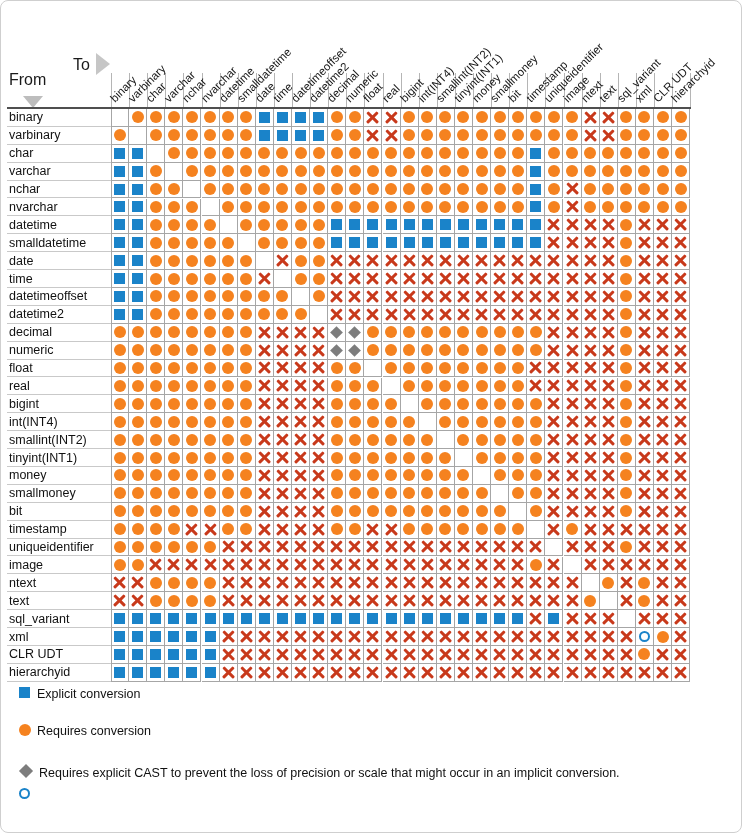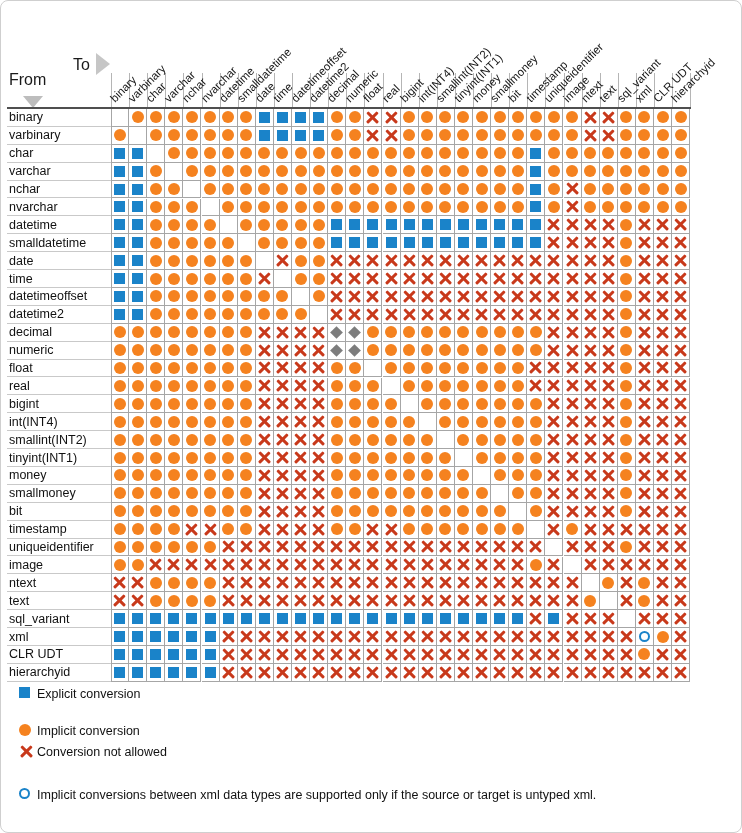--- a/index.html
+++ b/index.html
@@ -3180,29 +3180,29 @@
   <div class="legend-item" style="top:685px">
     <span class="lg-sym">
         <span class="sym-explicit"></span>
       </span>
     <span class="lg-text">Explicit conversion</span>
   </div>
   <div class="legend-item" style="top:722px">
     <span class="lg-sym">
         <span class="sym-implicit"></span>
       </span>
-    <span class="lg-text">Implicit conversion</span>
+    <span class="lg-text">Requires conversion</span>
   </div>
-  <div class="legend-item" style="top:743px">
-    <span class="lg-sym">
-        <span class="sym-x"></span>
+  <div class="legend-item" style="top:764px">
+    <span class="lg-sym" style="padding-left:2px">
+        <span class="sym-diamond" style="width:10px;height:10px"></span>
       </span>
-    <span class="lg-text">Conversion not allowed</span>
+    <span class="lg-text">Requires explicit CAST to prevent the loss of precision or scale that might occur in an implicit conversion.</span>
   </div>
   <div class="legend-item" style="top:786px">
     <span class="lg-sym">
         <span class="sym-open"></span>
       </span>
     <span class="lg-text">
-      <span>Implicit conversions between xml data types are supported only if the source or target is untyped xml.</span><br>
+      <br>
     </span>
   </div>
 </div>
 
 </body></html>

